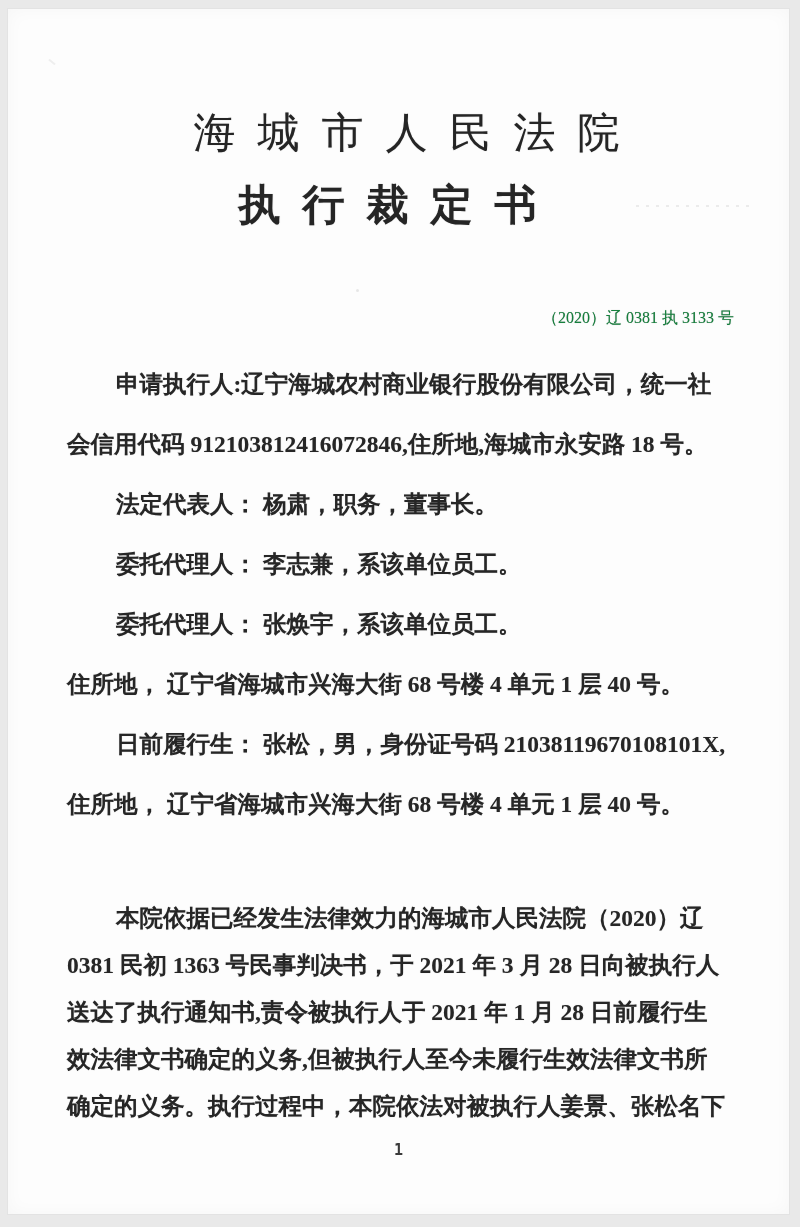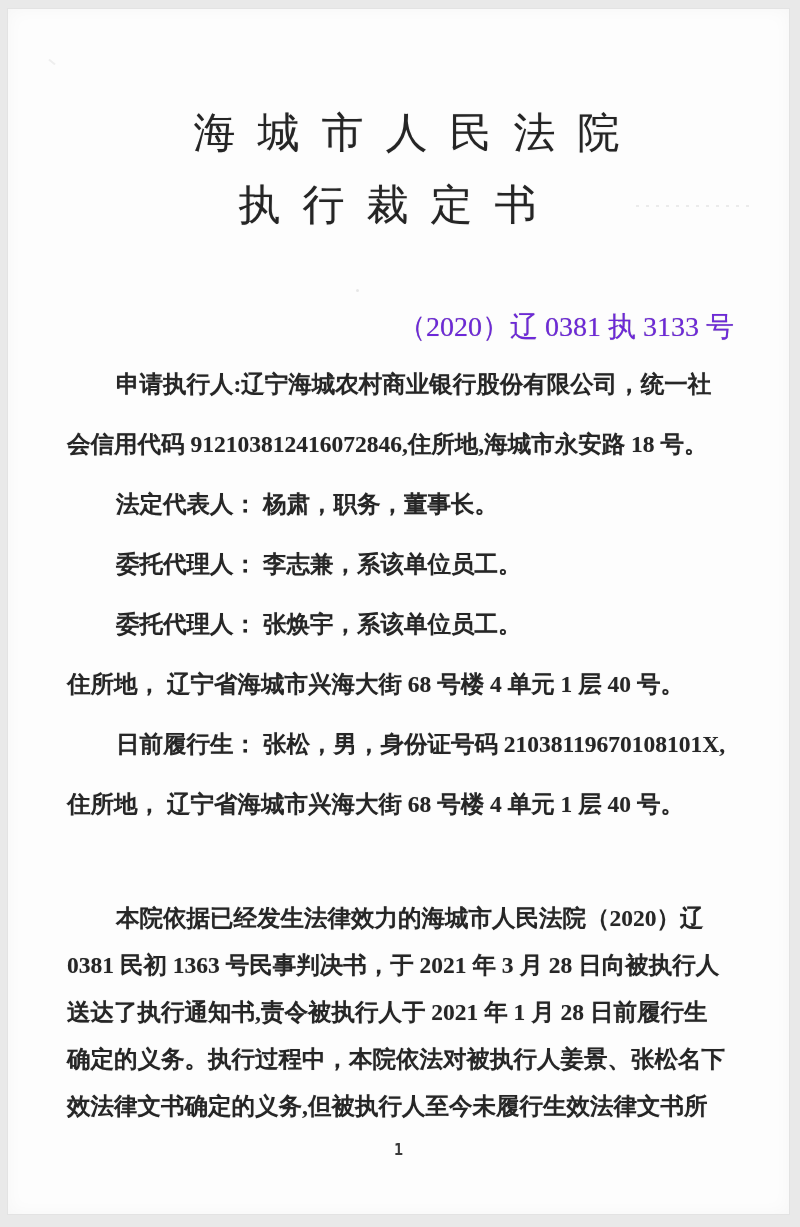--- a/index.html
+++ b/index.html
@@ -44,33 +44,33 @@
     color: #252525;
     text-shadow: 0 0 1px rgba(40,40,40,0.35);
   }
   .doc-type {
     position: absolute;
     top: 168px;
     left: 0;
     width: 100%;
     text-align: center;
     font-size: 42px;
-    font-weight: 400;
+    font-weight: 700;
     letter-spacing: 22px;
     box-sizing: border-box;
     white-space: nowrap;
     color: #252525;
     text-shadow: 0 0 1px rgba(40,40,40,0.35);
   }
   .case-number {
     position: absolute;
     top: 299px;
     right: 55px;
-    font-size: 28px;
-    color: #6d28d9;
+    font-size: 16px;
+    color: #15803d;
     text-shadow: 0 0 0.8px rgba(40,40,40,0.4);
     white-space: nowrap;
   }
   .body-block {
     position: absolute;
     left: 59px;
     width: 680px;
     font-size: 23.5px;
     color: #262626;
     text-shadow: 0 0 0.8px rgba(40,40,40,0.35);
@@ -149,19 +149,19 @@
         <div class="doc-line">住所地， 辽宁省海城市兴海大街 68 号楼 4 单元 1 层 40 号。</div>
         <div class="doc-line indent">日前履行生： 张松，男，身份证号码 21038119670108101X,</div>
         <div class="doc-line">住所地， 辽宁省海城市兴海大街 68 号楼 4 单元 1 层 40 号。</div>
       </div>
 
     <div class="body-block ruling-block">
 
     <div class="doc-line indent">本院依据已经发生法律效力的海城市人民法院（2020）辽</div>
         <div class="doc-line">0381 民初 1363 号民事判决书，于 2021 年 3 月 28 日向被执行人</div>
         <div class="doc-line">送达了执行通知书,责令被执行人于 2021 年 1 月 28 日前履行生</div>
+        <div class="doc-line">效法律文书确定的义务,但被执行人至今未履行生效法律文书所</div>
         <div class="doc-line">确定的义务。执行过程中，本院依法对被执行人姜景、张松名下</div>
-        <div class="doc-line">效法律文书确定的义务,但被执行人至今未履行生效法律文书所</div>
       </div>
 
     <div class="page-number">1</div>
   </div>
 </div>
 
 </body></html>

